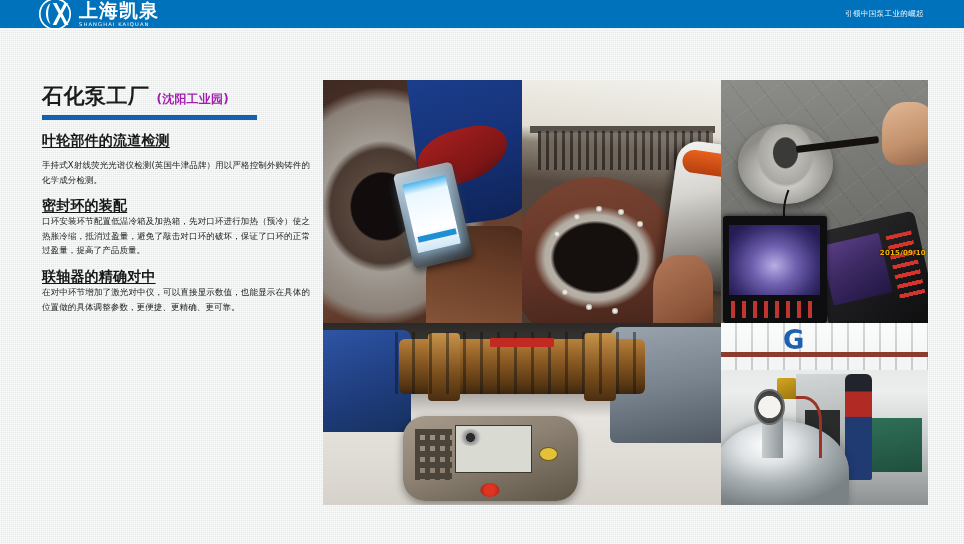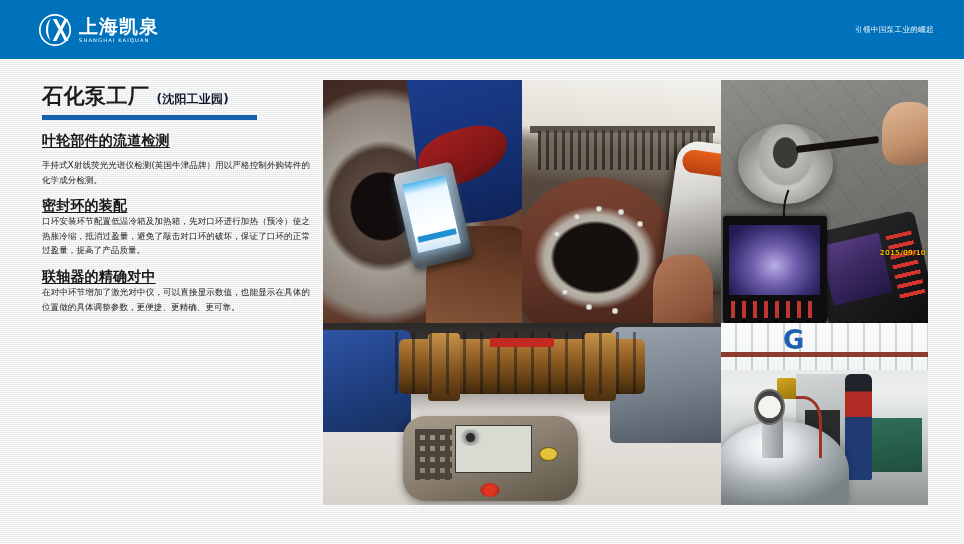--- a/index.html
+++ b/index.html
@@ -16,21 +16,21 @@
     background: #eeefef;
     background-image:
       repeating-linear-gradient(0deg, rgba(255,255,255,0.55) 0px, rgba(255,255,255,0.55) 1px, rgba(0,0,0,0.018) 1px, rgba(0,0,0,0.018) 2px),
       repeating-linear-gradient(90deg, rgba(255,255,255,0.5) 0px, rgba(255,255,255,0.5) 1px, rgba(0,0,0,0.015) 1px, rgba(0,0,0,0.015) 2px);
   }
 
   
   .header {
     position: absolute;
     left: 0; top: 0;
-    width: 964px; height: 59px;
+    width: 964px; height: 28px;
     background: #0072bc;
     display: flex;
     align-items: center;
   }
   .logo-wrap {
     display: flex;
     align-items: center;
     margin-left: 38px;
     height: 34px;
   }
@@ -58,21 +58,21 @@
     color: #ffffff;
     font-size: 5.2px;
     letter-spacing: 1.1px;
     line-height: 8px;
     white-space: nowrap;
     transform: scaleY(0.95);
     transform-origin: left top;
   }
   .header-slogan {
     position: absolute;
-    right: 30px;
+    right: 40px;
     top: 50%;
     transform: translateY(-50%);
     color: #ffffff;
     font-size: 7.5px;
     letter-spacing: 0.4px;
     white-space: nowrap;
     opacity: 0.95;
   }
 
   
@@ -90,21 +90,21 @@
   .page-title {
     font-size: 21px;
     font-weight: bold;
     color: #1b1b1b;
     letter-spacing: 0.5px;
     font-family: "DejaVu Sans", "Liberation Sans", sans-serif;
   }
   .page-subtitle {
     font-size: 12px;
     font-weight: bold;
-    color: #0f172a;
+    color: #a21caf;
     margin-left: 7px;
     letter-spacing: 0.2px;
   }
   .title-rule {
     margin-top: 5px;
     width: 215px;
     height: 5px;
     background: #1461ad;
   }
 

